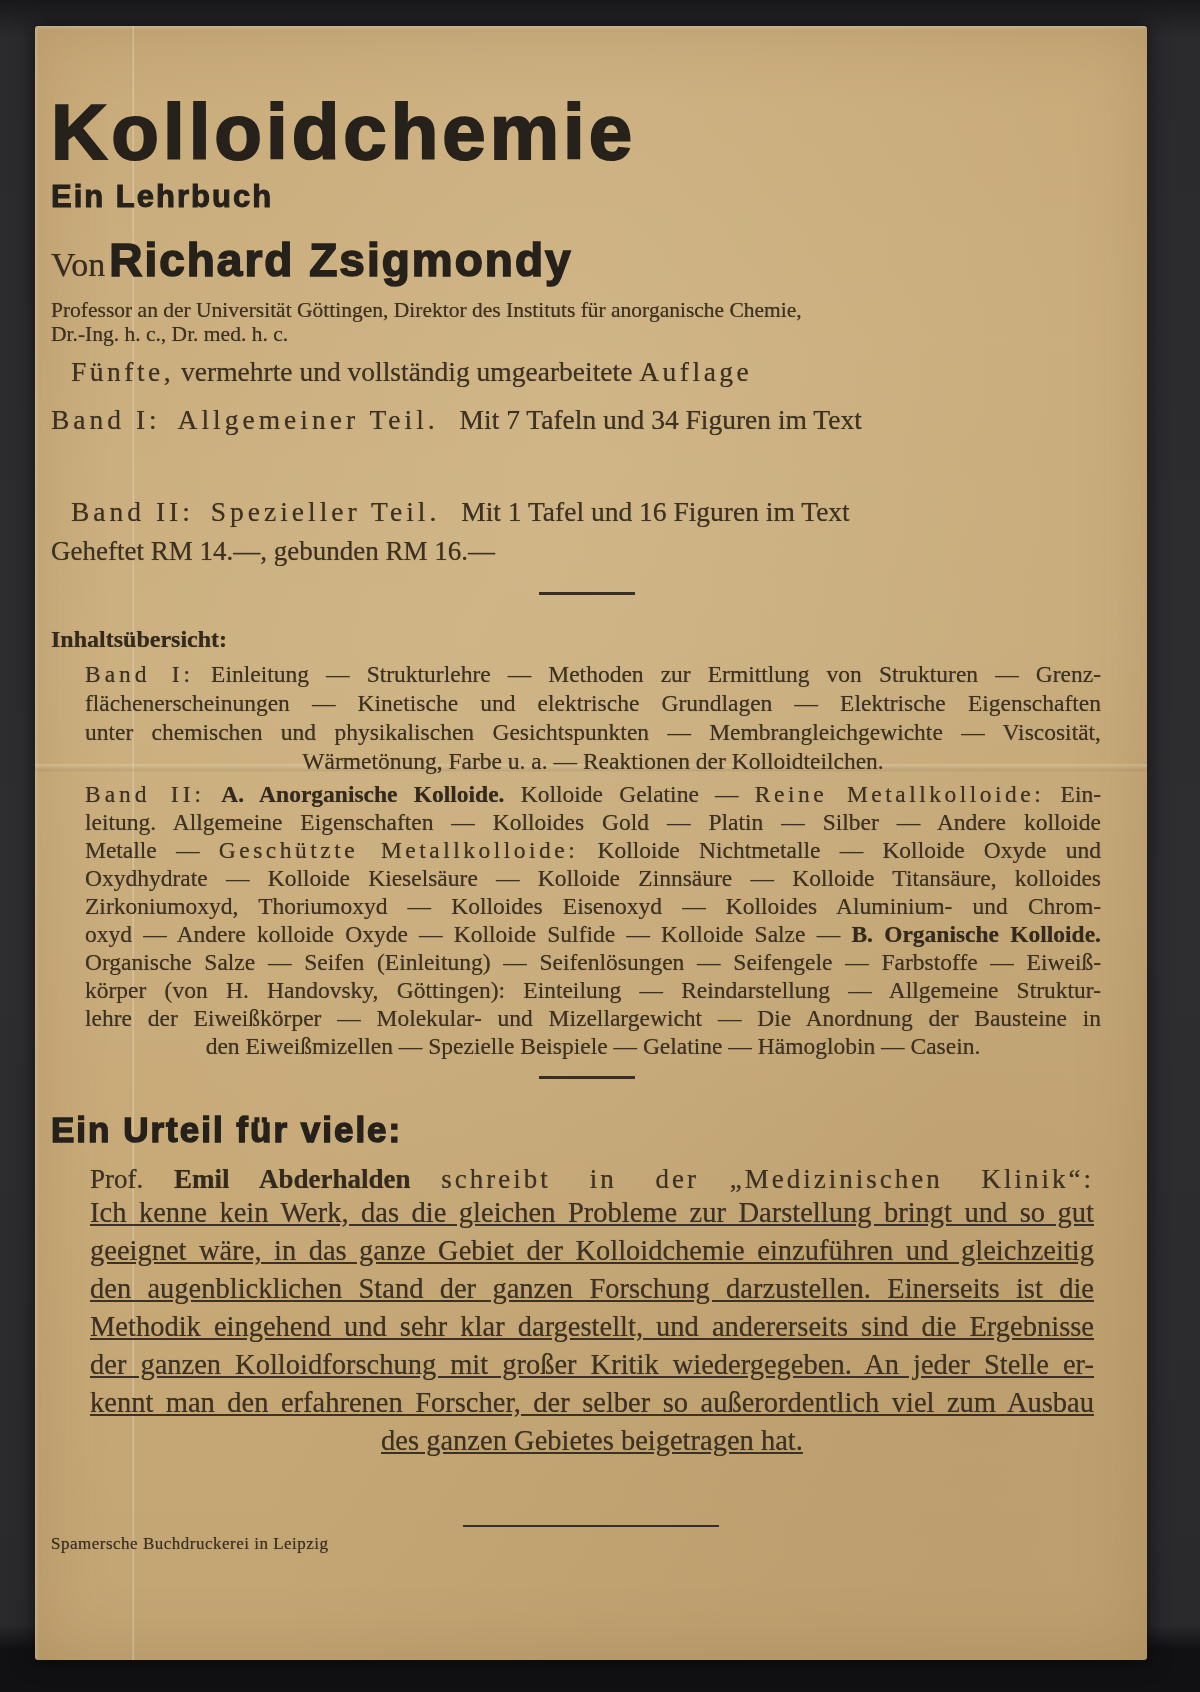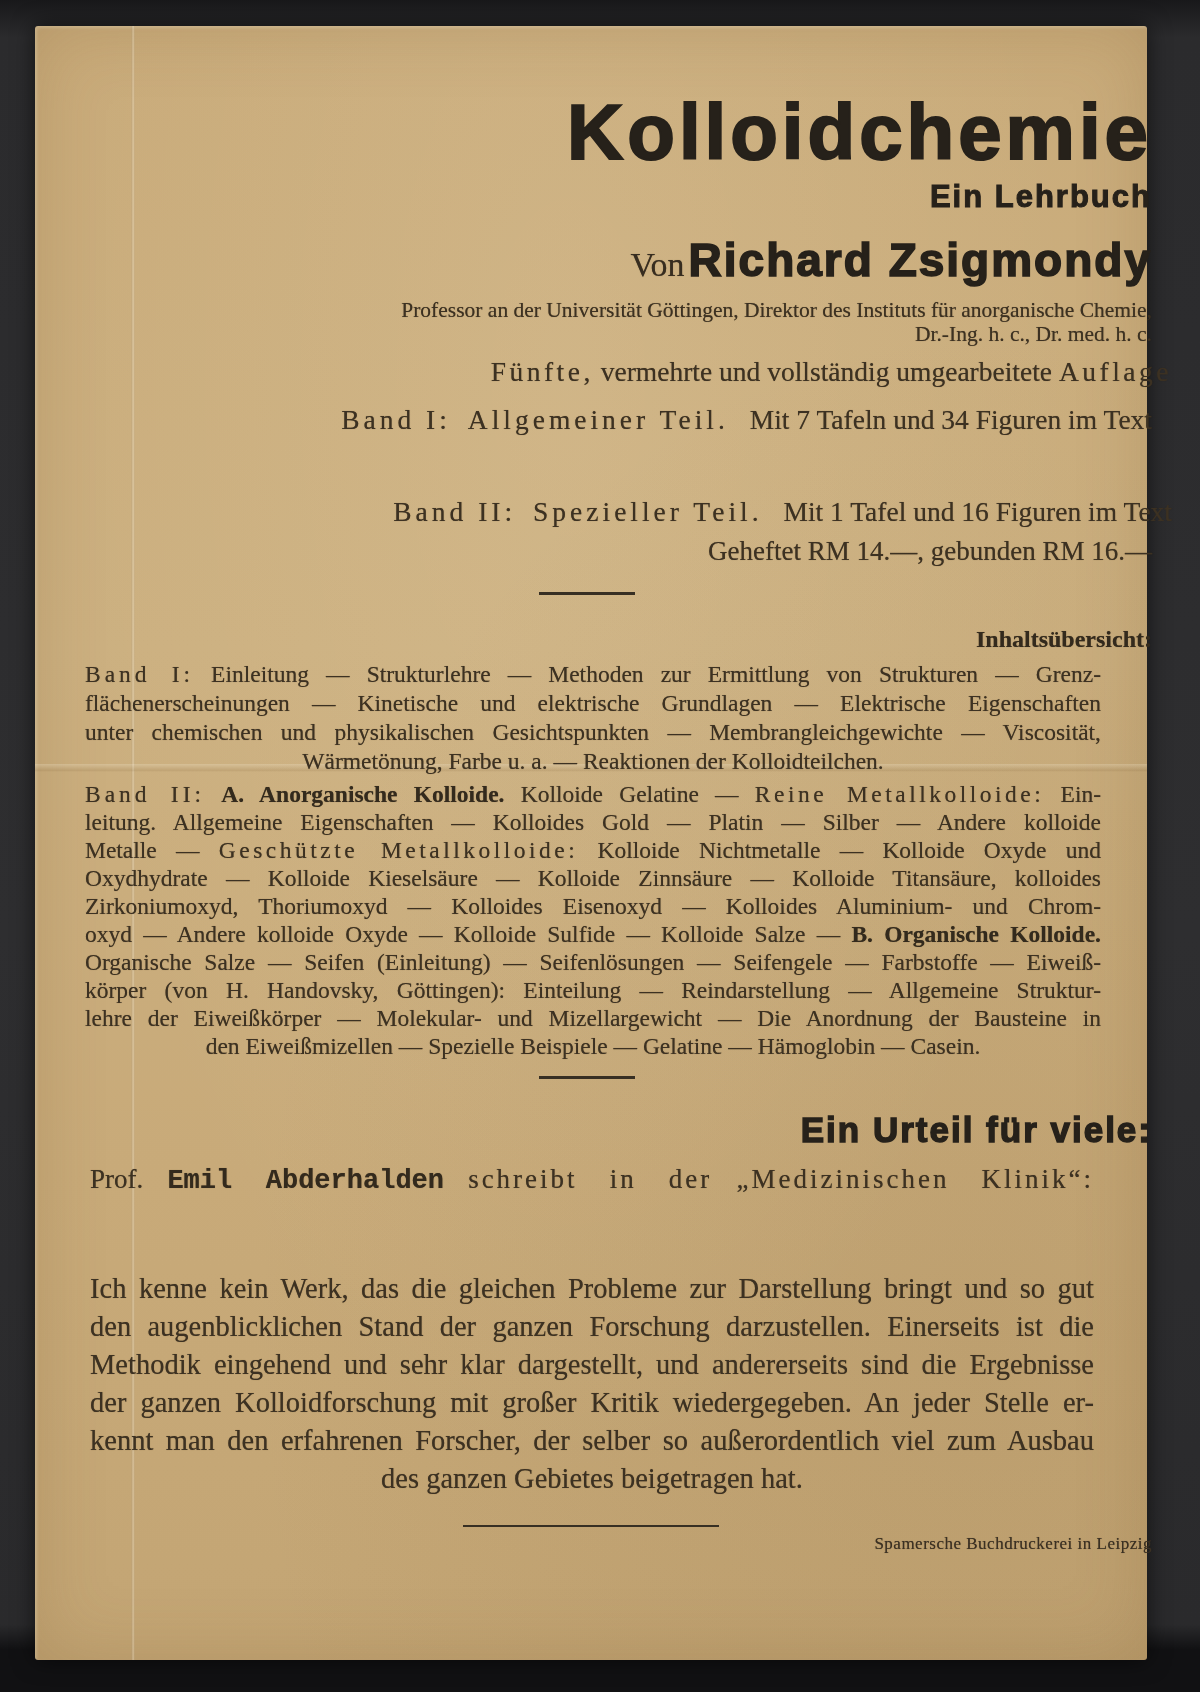--- a/index.html
+++ b/index.html
@@ -18,21 +18,21 @@
     border-radius:3px;
   }
   .crease-v{
     position:absolute;left:96px;top:0;width:4px;height:100%;
     background:linear-gradient(90deg, rgba(90,65,30,0.10), rgba(255,250,235,0.30) 55%, rgba(90,65,30,0.08));
   }
   .crease-h{
     position:absolute;left:0;top:738px;width:100%;height:8px;
     background:linear-gradient(180deg, rgba(255,250,235,0.22), rgba(110,80,40,0.12) 80%, rgba(110,80,40,0));
   }
-  .blk{position:absolute;left:5px;width:100%;text-align:right;color:#3c3122;}
+  .blk{position:absolute;left:16px;width:100%;text-align:left;color:#3c3122;}
   .sans{font-family:"Liberation Sans", sans-serif;font-weight:bold;color:#26211a;}
   .title{top:64px;font-size:78px;line-height:84px;letter-spacing:4px;-webkit-text-stroke:2px #26211a;}
   .subtitle{top:154px;font-size:31px;line-height:34px;letter-spacing:2px;-webkit-text-stroke:1px #26211a;}
   .byline{top:212px;line-height:44px;}
   .byline .von{font-size:34px;color:#372d20;}
   .byline .author{font-size:46px;letter-spacing:2px;-webkit-text-stroke:1.6px #26211a;font-family:"Liberation Sans",sans-serif;font-weight:bold;color:#26211a;}
   .affil1{top:272px;font-size:21.5px;line-height:24px;}
   .affil2{top:296px;font-size:21.5px;line-height:24px;}
   .edition{top:330px;font-size:27.5px;line-height:32px;padding-left:20px;}
   .sp{letter-spacing:3.5px;word-spacing:6px;}
@@ -55,22 +55,22 @@
   .p2{top:754px;}
   .cline{font-size:23.5px;height:29px;line-height:29px;text-align:justify;text-align-last:justify;white-space:nowrap;}
   .p2 .cline{height:28px;line-height:28px;}
   .cline.center{text-align:center;text-align-last:center;}
   .clabel{letter-spacing:4px;}
   .cbold{font-weight:bold;color:#332a1d;}
   .csp{letter-spacing:3.5px;}
   .urteil{top:1084px;font-size:35px;line-height:40px;letter-spacing:2px;-webkit-text-stroke:1.4px #26211a;}
   .attrib{position:absolute;left:55px;width:1004px;top:1136px;font-size:27px;line-height:34px;
     text-align:justify;text-align-last:justify;white-space:nowrap;color:#3c3122;}
-  .attrib .abold{font-weight:bold;color:#332a1d;font-family:Liberation Mono, monospace;}
-  .quote{position:absolute;left:55px;width:1004px;top:1244px;color:#3c3122;}
+  .attrib .abold{font-weight:bold;color:#332a1d;}
+  .quote{position:absolute;left:55px;width:1004px;top:1168px;color:#3c3122;text-decoration:underline;}
   .qline{font-size:28.5px;height:38px;line-height:38px;text-align:justify;text-align-last:justify;white-space:nowrap;}
   .qline.center{text-align:center;text-align-last:center;}
   .publisher{top:1450px;font-size:20px;line-height:24px;letter-spacing:7px;color:#3a3023;}
   .printer{top:1508px;font-size:17px;line-height:20px;letter-spacing:0.5px;color:#3a3023;}
   .serif-shadow{text-shadow:0 0 0.7px rgba(62,47,26,0.65);}
 </style>
 </head>
 <body>
 
 <div class="paper">
@@ -137,20 +137,21 @@
 
   <div class="attrib serif-shadow">
     <span>Prof.</span>
     <span class="abold">Emil Abderhalden</span>
     <span class="sp2">schreibt in der</span>
     <span class="sp2">„Medizinischen Klinik“:</span>
   </div>
 
   <div class="quote">
     <div class="qline serif-shadow">Ich kenne kein Werk, das die gleichen Probleme zur Darstellung bringt und so gut</div>
+    <div class="qline serif-shadow">geeignet wäre, in das ganze Gebiet der Kolloidchemie einzuführen und gleichzeitig</div>
     <div class="qline serif-shadow">den augenblicklichen Stand der ganzen Forschung darzustellen. Einerseits ist die</div>
     <div class="qline serif-shadow">Methodik eingehend und sehr klar dargestellt, und andererseits sind die Ergebnisse</div>
     <div class="qline serif-shadow">der ganzen Kolloidforschung mit großer Kritik wiedergegeben. An jeder Stelle er-</div>
     <div class="qline serif-shadow">kennt man den erfahrenen Forscher, der selber so außerordentlich viel zum Ausbau</div>
     <div class="qline center serif-shadow">des ganzen Gebietes beigetragen hat.</div>
   </div>
 
   <div class="rule rule3"></div>
   <div class="blk printer serif-shadow">Spamersche Buchdruckerei in Leipzig</div>
 </div>

